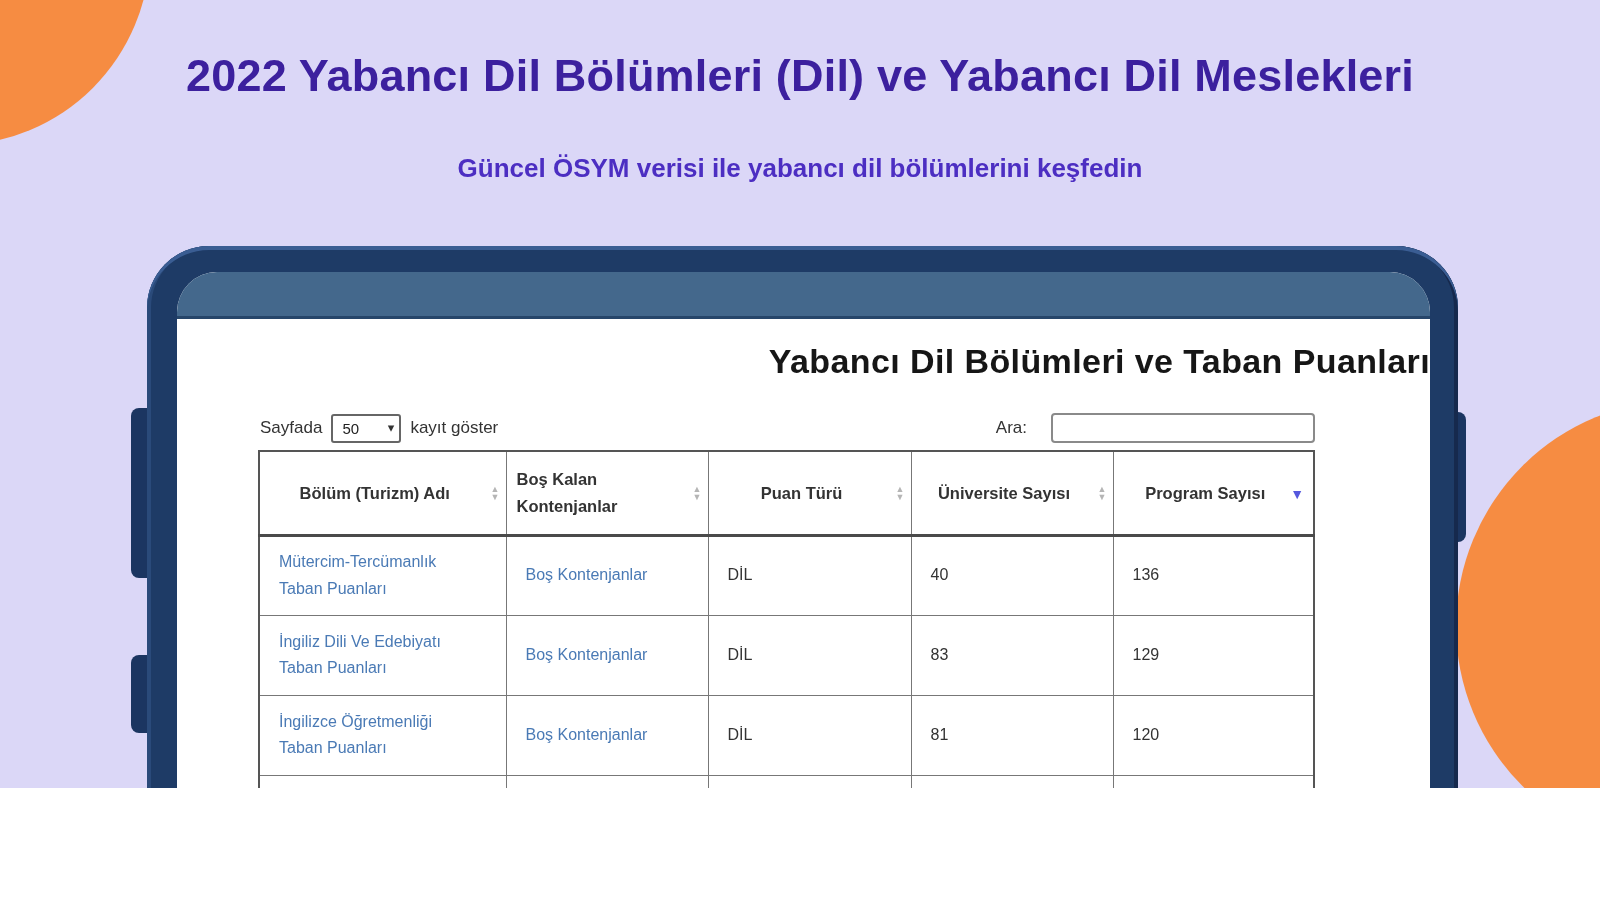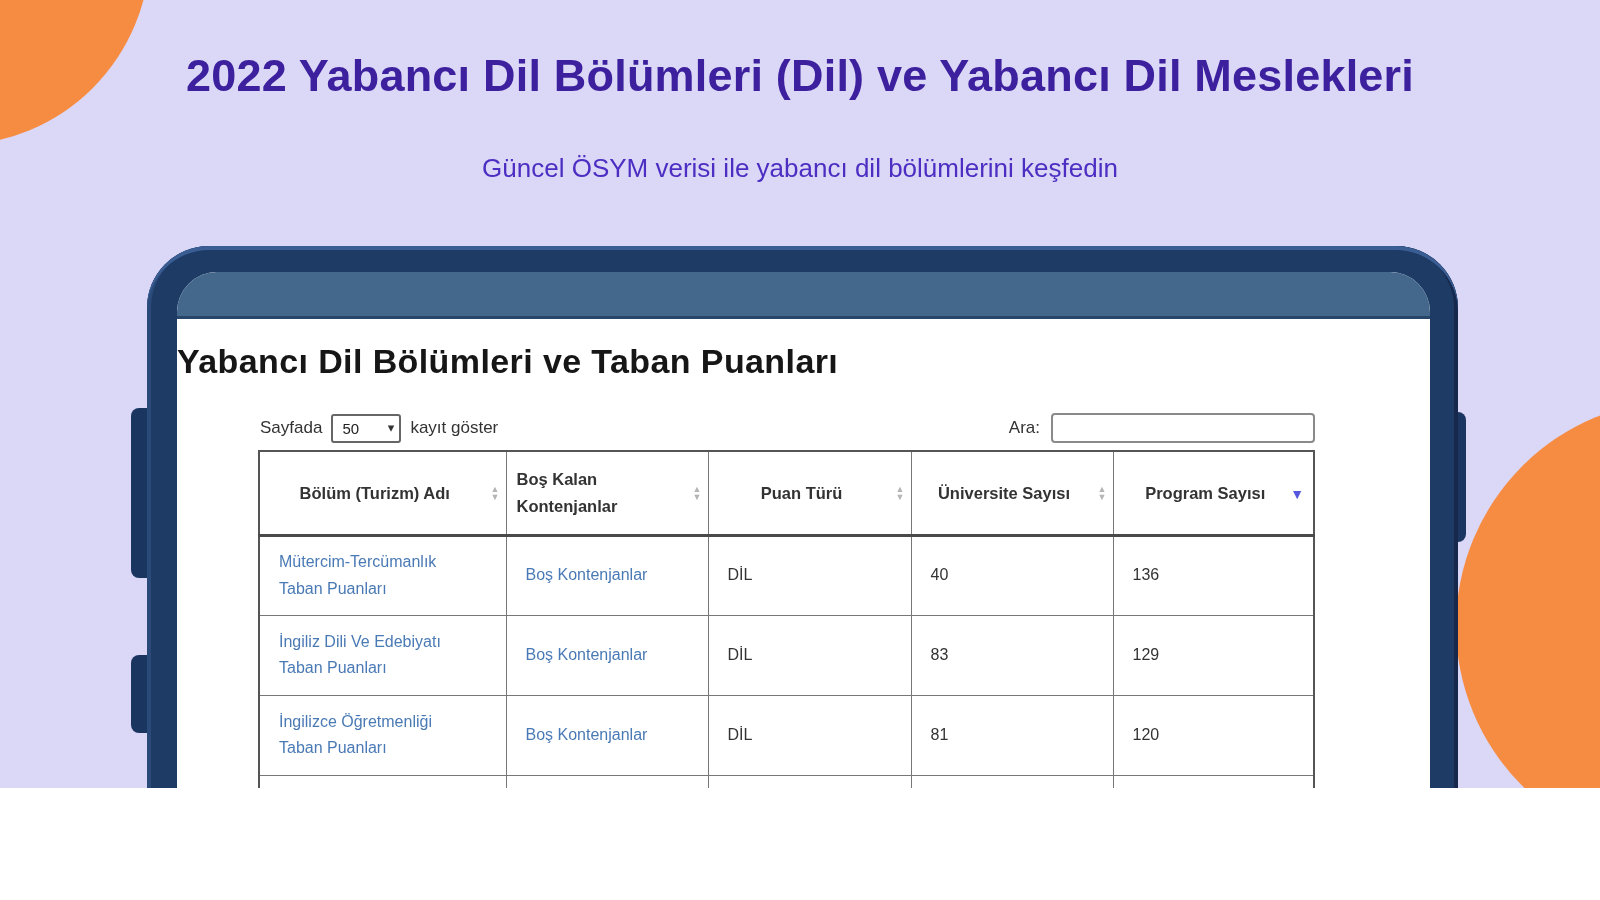--- a/index.html
+++ b/index.html
@@ -14,40 +14,40 @@
   .decor-tl { width:390px; height:390px; left:-240px; top:-245px; }
   .decor-right { width:452px; height:452px; left:1456px; top:400px; }
 
   
   .hero-title {
     position:absolute; top:50px; left:0; width:100%; text-align:center;
     font-size:45px; font-weight:800; color:#3c209e; letter-spacing:0.2px;
   }
   .hero-subtitle {
     position:absolute; top:153px; left:0; width:100%; text-align:center;
-    font-size:26px; font-weight:400; color:#4c2ec2;
+    font-size:26px; font-weight:700; color:#4c2ec2;
   }
 
   
   .side-btn { position:absolute; background:#1b3561; }
   .btn-left1 { left:131px; top:408px; width:22px; height:170px; border-radius:8px 0 0 8px; }
   .btn-left2 { left:131px; top:655px; width:22px; height:78px; border-radius:8px 0 0 8px; }
   .btn-right { left:1448px; top:412px; width:18px; height:130px; border-radius:0 8px 8px 0; }
   .tablet {
     position:absolute; left:147px; top:246px; width:1311px; height:700px;
     background:#1e3b66; border-radius:62px 62px 0 0;
     box-shadow: inset 0 4px 0 #3a5d93, inset 4px 0 0 #2a4a7a, inset -4px 0 0 #16294d;
   }
   .screen {
     position:absolute; left:30px; right:28px; top:26px; bottom:0;
     background:#ffffff; border-radius:40px 40px 0 0; overflow:hidden;
   }
   .statusbar { height:47px; background:#44688c; border-bottom:3px solid #27466a; border-radius:38px 38px 0 0; }
   .screen-title {
-    margin-top:23px; text-align:left;
+    margin-top:23px; text-align:right;
     font-size:34px; font-weight:800; color:#161616; letter-spacing:0.4px;
   }
 
   
   .controls {
     position:absolute; left:83px; top:140px; width:1055px; height:32px;
     display:flex; justify-content:space-between; align-items:center;
     font-size:17px; color:#333;
   }
   .length-control { display:flex; align-items:center; }
@@ -55,21 +55,21 @@
   .length-select {
     width:70px; height:29px; border:2px solid #666; border-radius:3px;
     background:#fff; color:#222; font-size:15px; padding:0 20px 0 9px;
     appearance:none; -webkit-appearance:none;
     font-family:"Liberation Sans", sans-serif;
   }
   .select-chevron {
     position:absolute; right:7px; top:50%; transform:translateY(-55%);
     font-size:13px; color:#333; pointer-events:none;
   }
-  .search-control { display:flex; align-items:center; gap:11px; }
+  .search-control { display:flex; align-items:center; gap:24px; }
   .search-input {
     width:264px; height:30px; border:2px solid #8a8a8a; border-radius:4px;
     background:#fff; font-size:16px; padding:0 8px;
   }
 
   
   .data-table {
     position:absolute; left:81px; top:178px; width:1055px;
     border-collapse:collapse; table-layout:fixed;
     font-size:16px; color:#333; background:#fff;

